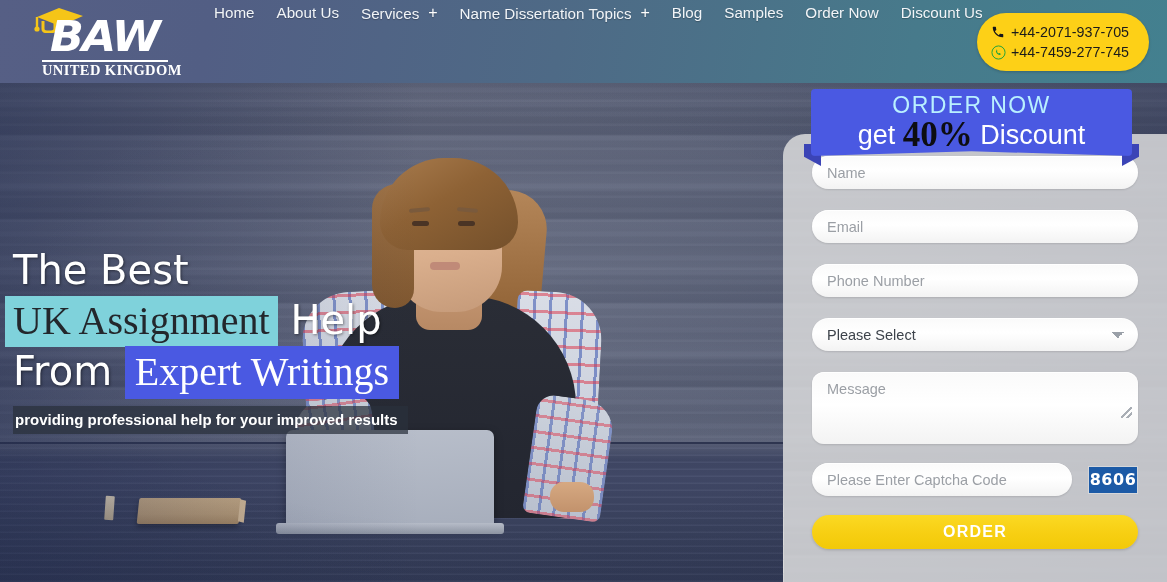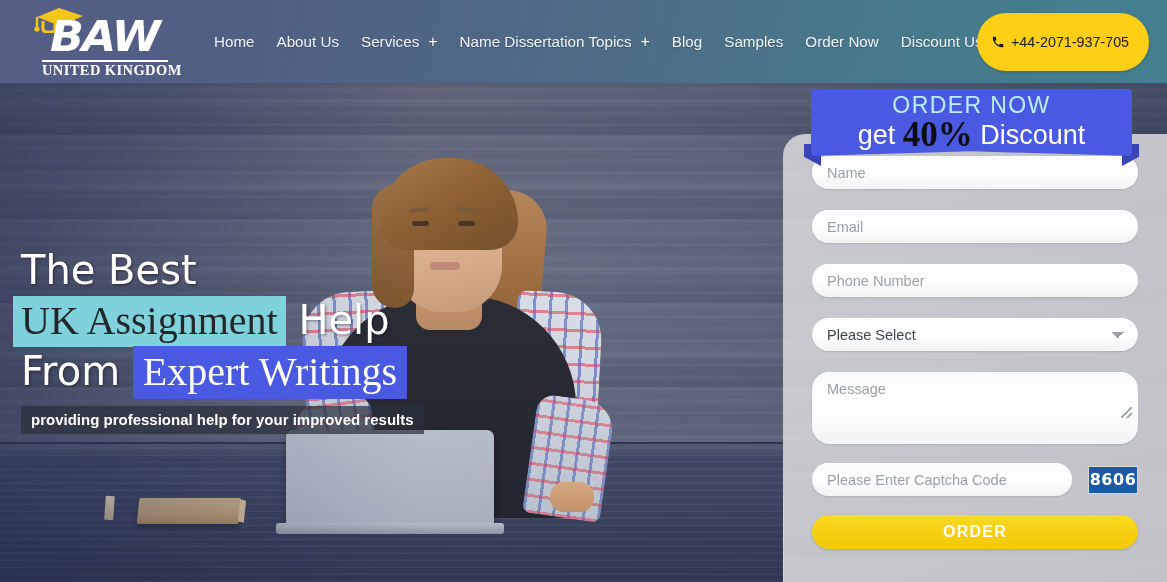--- a/index.html
+++ b/index.html
@@ -59,21 +59,21 @@
     letter-spacing: 0.4px;
     color: #ffffff;
     text-align: center;
     white-space: nowrap;
   }
 
   
   .nav {
     position: absolute; left: 203px; top: 0;
     height: 83px;
-    display: flex; align-items: center;
+    display: flex; align-items: flex-start;
     gap: 0;
   }
   .nav-item {
     display: flex; align-items: center;
     color: #f2f5f8;
     font-size: 15.2px;
     padding: 4px 11px;
     white-space: nowrap;
     cursor: pointer;
     text-shadow: 0 1px 1px rgba(0,0,0,.25);
@@ -287,21 +287,21 @@
   .hero-vignette {
     position: absolute; inset: 0;
     background:
       linear-gradient(90deg, rgba(30,40,78,.30) 0%, rgba(30,40,78,0) 36%),
       radial-gradient(ellipse 86% 96% at 42% 48%, rgba(0,0,0,0) 42%, rgba(24,32,62,.32) 100%);
     pointer-events: none;
   }
 
   
   .hero-copy {
-    position: absolute; left: 13px; top: 163px;
+    position: absolute; left: 5px; top: 163px;
     width: 640px;
     z-index: 18;
   }
   .hl-line {
     font-family: "DejaVu Sans", sans-serif;
     font-size: 40px;
     line-height: 48px;
     white-space: nowrap;
     margin-bottom: 0;
   }
@@ -329,21 +329,21 @@
   .hl-serif {
     font-family: "Liberation Serif", serif;
   }
   .hero-sub {
     display: inline-block;
     margin-top: 10px; margin-left: 8px;
     background: rgba(42,48,60,.72);
     color: #ffffff;
     font-size: 15px;
     font-weight: 600;
-    padding: 5px 10px 6px 10px;
+    padding: 5px 10px 6px 2px;
     white-space: nowrap;
   }
 
   
   .form-panel {
     position: absolute; right: 0; top: 134px;
     width: 384px; height: 448px;
     background: rgba(226,226,226,.80);
     border-radius: 22px 0 0 0;
     z-index: 25;
@@ -415,21 +415,21 @@
       linear-gradient(180deg, #fafafa 0%, #ffffff 45%, #f3f3f3 100%);
     background-position:
       calc(100% - 20px) 14px,
       calc(100% - 14px) 14px,
       0 0;
     background-size: 6px 6px, 6px 6px, 100% 100%;
     background-repeat: no-repeat;
   }
   textarea.fld {
     height: 72px;
-    border-radius: 18px;
+    border-radius: 12px;
     padding: 8px 15px;
     resize: none;
     line-height: 18px;
     margin-bottom: 19px;
   }
   .ta-wrap { position: relative; }
   .ta-grip {
     position: absolute; right: 6px; bottom: 26px;
     width: 11px; height: 11px;
     pointer-events: none;
@@ -518,20 +518,29 @@
     </nav>
 
     <div class="phone-pill">
       <div class="phone-row">
         <span class="phone-ic">
           <svg width="14" height="14" viewBox="0 0 24 24">
               <path fill="#16161a" d="M6.6 10.8a15.1 15.1 0 0 0 6.6 6.6l2.2-2.2c.3-.3.7-.4 1-.2 1.2.4 2.4.6 3.6.6.6 0 1 .4 1 1V20c0 .6-.4 1-1 1C10.6 21 3 13.4 3 4c0-.6.4-1 1-1h3.5c.6 0 1 .4 1 1 0 1.3.2 2.5.6 3.6.1.4 0 .8-.2 1l-2.3 2.2z"></path>
             </svg>
         </span>
         <span>+44-2071-937-705</span>
+      </div>
+      <div class="phone-row">
+        <span class="phone-ic">
+          <svg width="15" height="15" viewBox="0 0 24 24">
+            <circle cx="12" cy="12" r="10.5" fill="none" stroke="#25a33c" stroke-width="1.6"></circle>
+            <path fill="#25a33c" d="M8.4 7.4c.3-.1.6 0 .8.3l.9 1.5c.1.2.1.5 0 .7l-.6.8c.6 1.2 1.6 2.2 2.8 2.8l.8-.6c.2-.1.5-.2.7 0l1.5.9c.3.2.4.5.3.8-.3.9-1.2 1.5-2.2 1.3-2.7-.5-5-2.8-5.5-5.5-.2-1 .4-1.9 1.3-2.2z"></path>
+          </svg>
+        </span>
+        <span>+44-7459-277-745</span>
       </div>
     </div>
   </div>
 
   <div class="hero">
     <div class="wall"></div>
     <div class="wall-shade"></div>
 
     <div class="cloth"></div>
     <div class="tripod">

